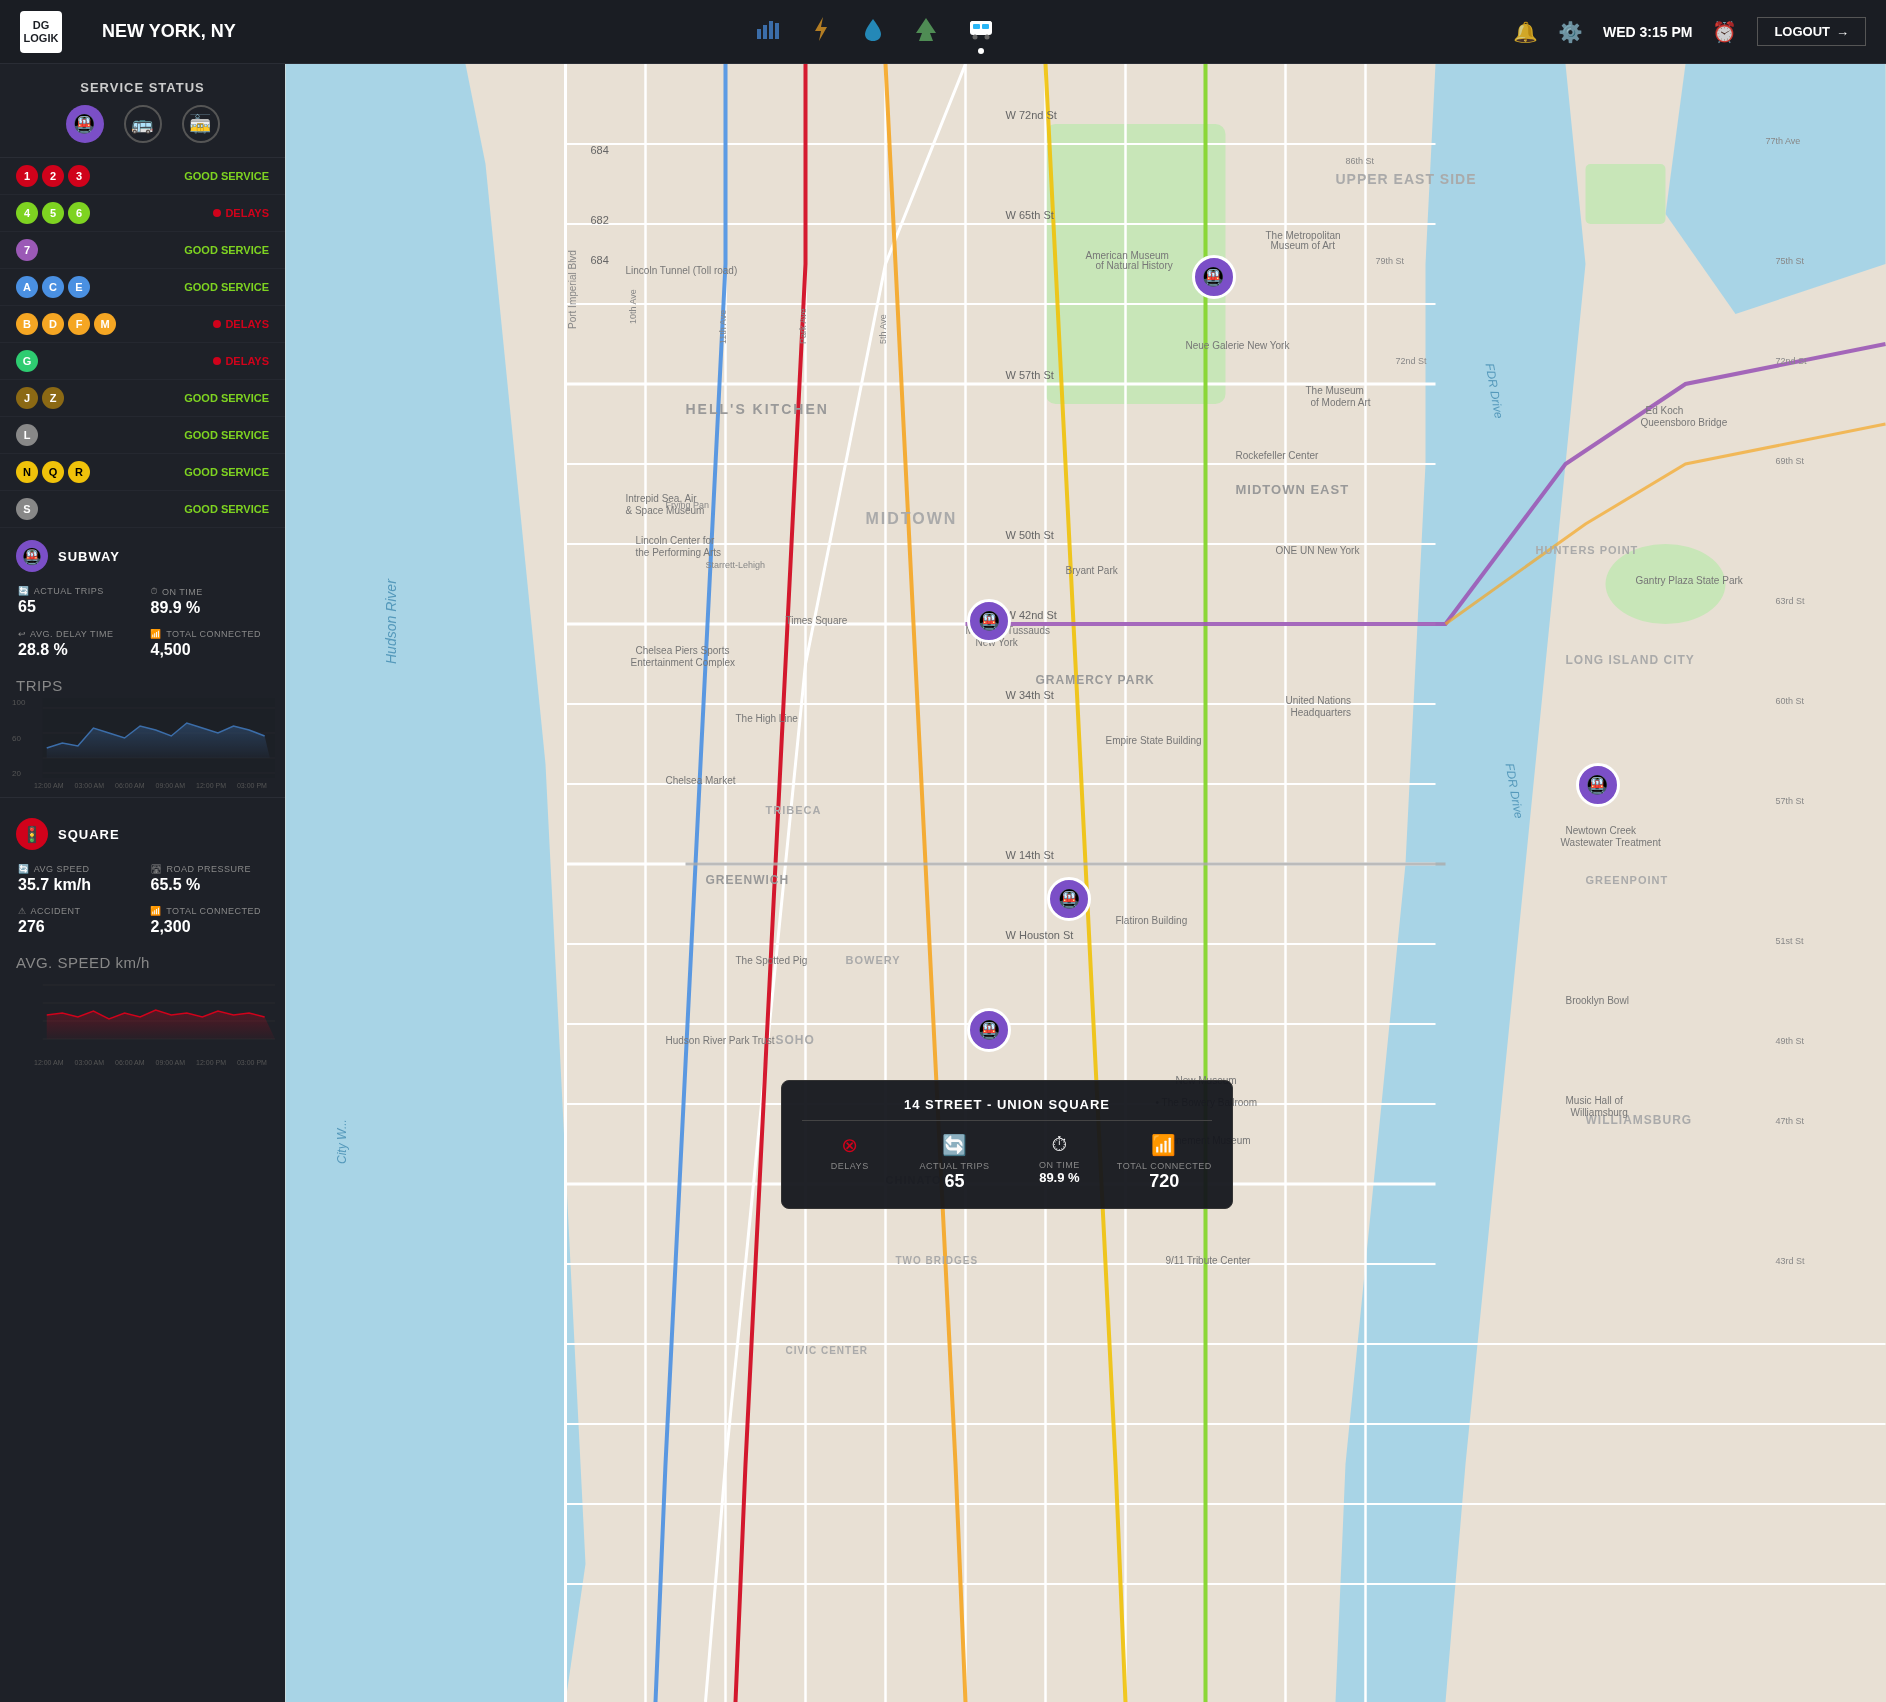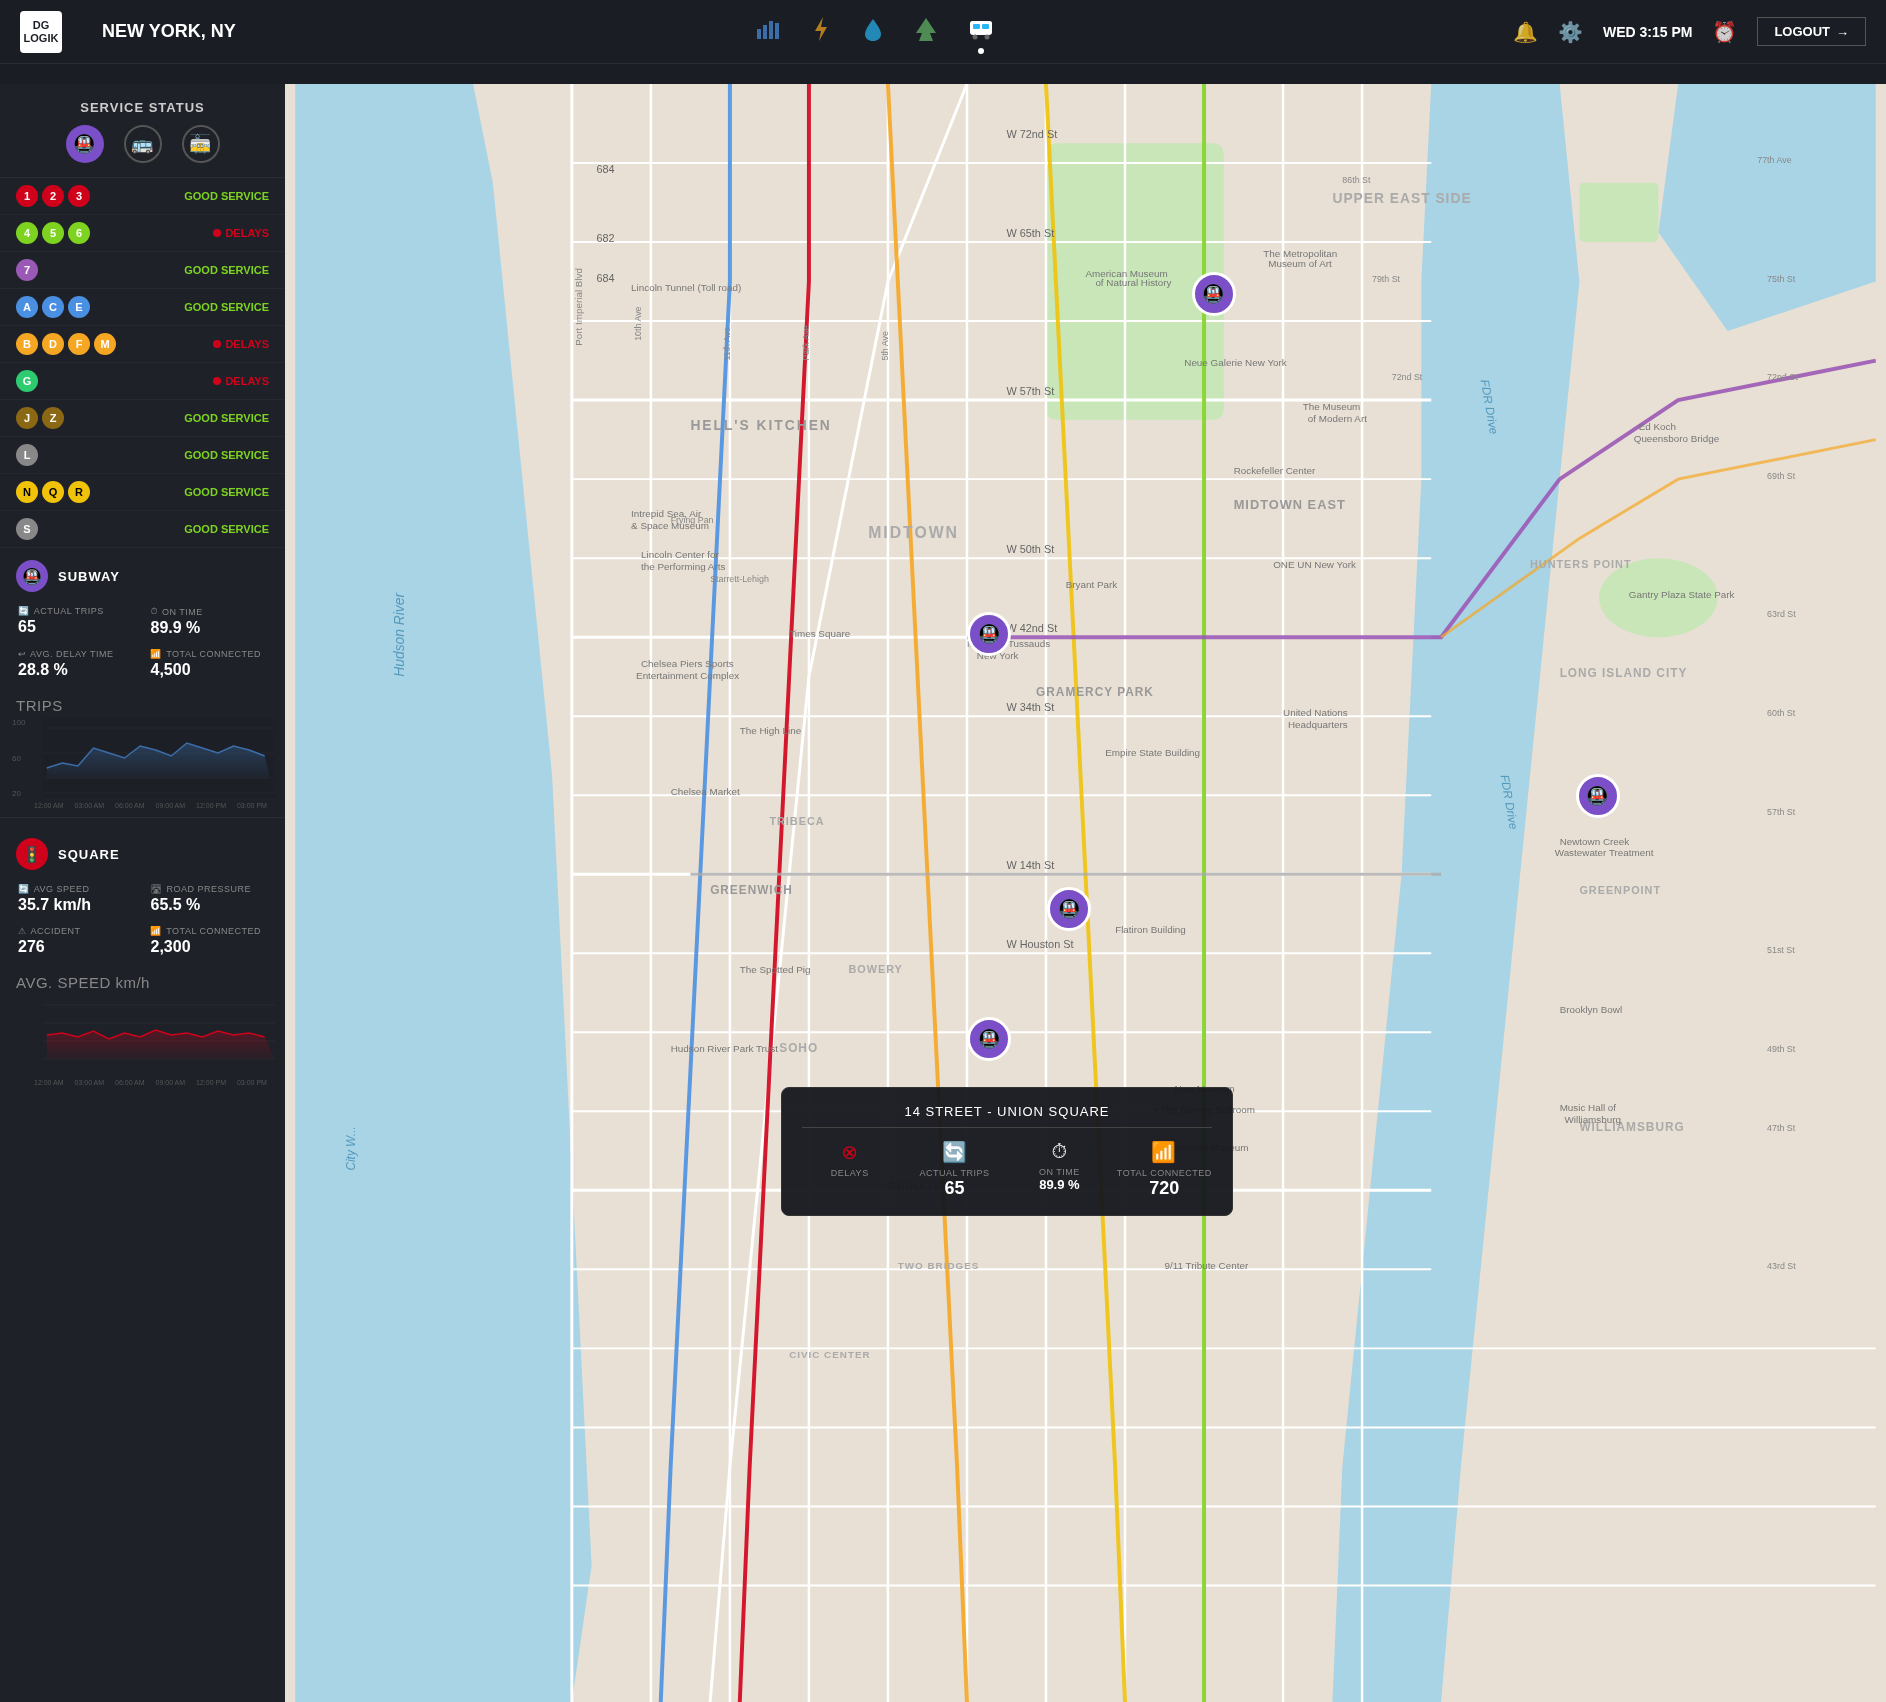--- a/index.html
+++ b/index.html
@@ -28,21 +28,21 @@
     .nav-icon.active { opacity: 1; }
     .nav-icon .active-dot { width: 6px; height: 6px; background: #fff; border-radius: 50%; position: absolute; bottom: -8px; left: 50%; transform: translateX(-50%); }
     .header-right { display: flex; align-items: center; gap: 20px; }
     .header-icon { font-size: 20px; cursor: pointer; opacity: 0.8; }
     .datetime { font-size: 14px; font-weight: bold; color: #fff; }
     .logout-btn {
       background: transparent; border: 1px solid #555; color: #fff; padding: 6px 16px; border-radius: 0; cursor: pointer; font-size: 13px; font-weight: bold; display: flex; align-items: center; gap: 6px;
     }
 
     
-    .main-content { display: flex; flex: 1; overflow: hidden; margin-top: 20px; }
+    .main-content { display: flex; flex: 1; overflow: hidden; }
 
     
     .sidebar {
       width: 285px;
       background: #1e2128;
       flex-shrink: 0;
       overflow-y: auto;
       padding-bottom: 20px;
     }
 
@@ -147,21 +147,21 @@
     .map-popup {
       position: absolute;
       background: rgba(20, 22, 28, 0.95);
       border-radius: 8px;
       padding: 16px 20px;
       min-width: 380px;
       z-index: 20;
       border: 1px solid #333;
     }
     .popup-title {
-      text-align: center; font-size: 13px; font-weight: normal; letter-spacing: 1px; color: #fff; margin-bottom: 4px;
+      text-align: center; font-size: 13px; font-weight: bold; letter-spacing: 1px; color: #fff; margin-bottom: 4px;
     }
     .popup-divider { border-top: 1px solid #444; margin: 8px 0 12px; }
     .popup-stats {
       display: grid; grid-template-columns: repeat(4, 1fr); gap: 10px;
     }
     .popup-stat { text-align: center; }
     .popup-stat-icon { font-size: 20px; margin-bottom: 4px; }
     .popup-stat-label { font-size: 9px; color: #888; letter-spacing: 0.5px; text-transform: uppercase; }
     .popup-stat-value { font-size: 18px; font-weight: bold; color: #fff; }
     .popup-stat-sub { font-size: 13px; font-weight: bold; color: #fff; }

